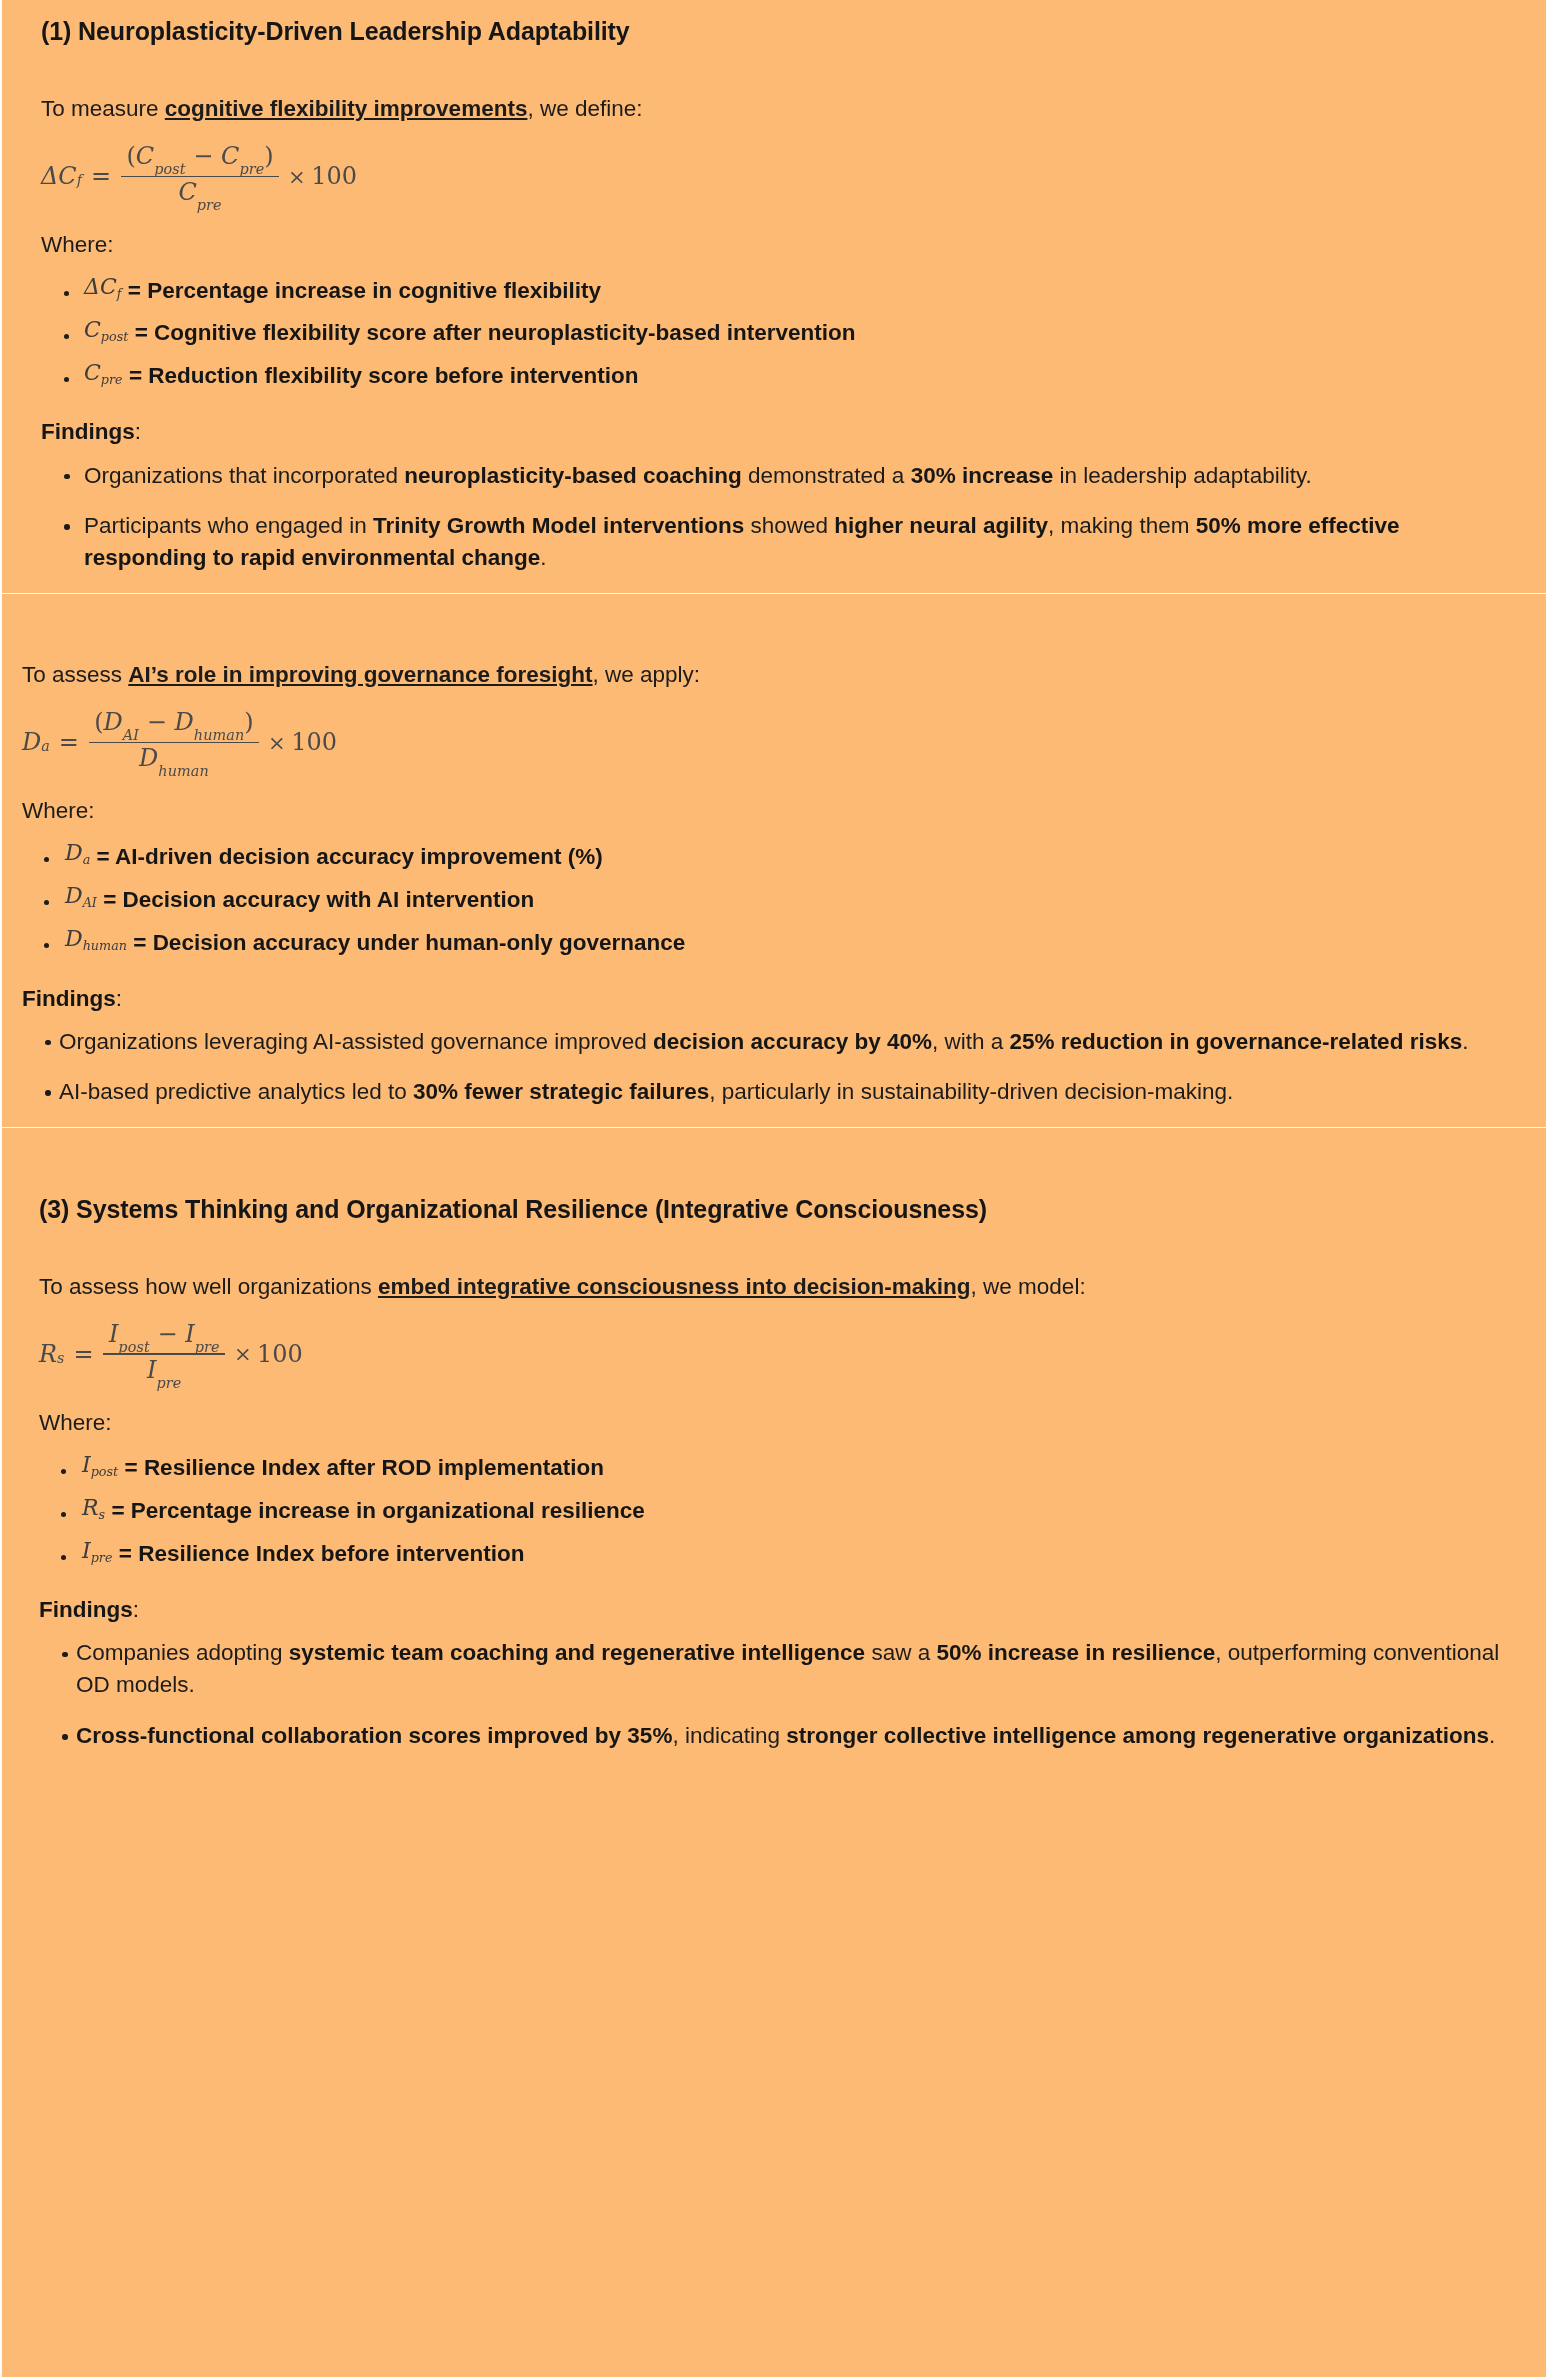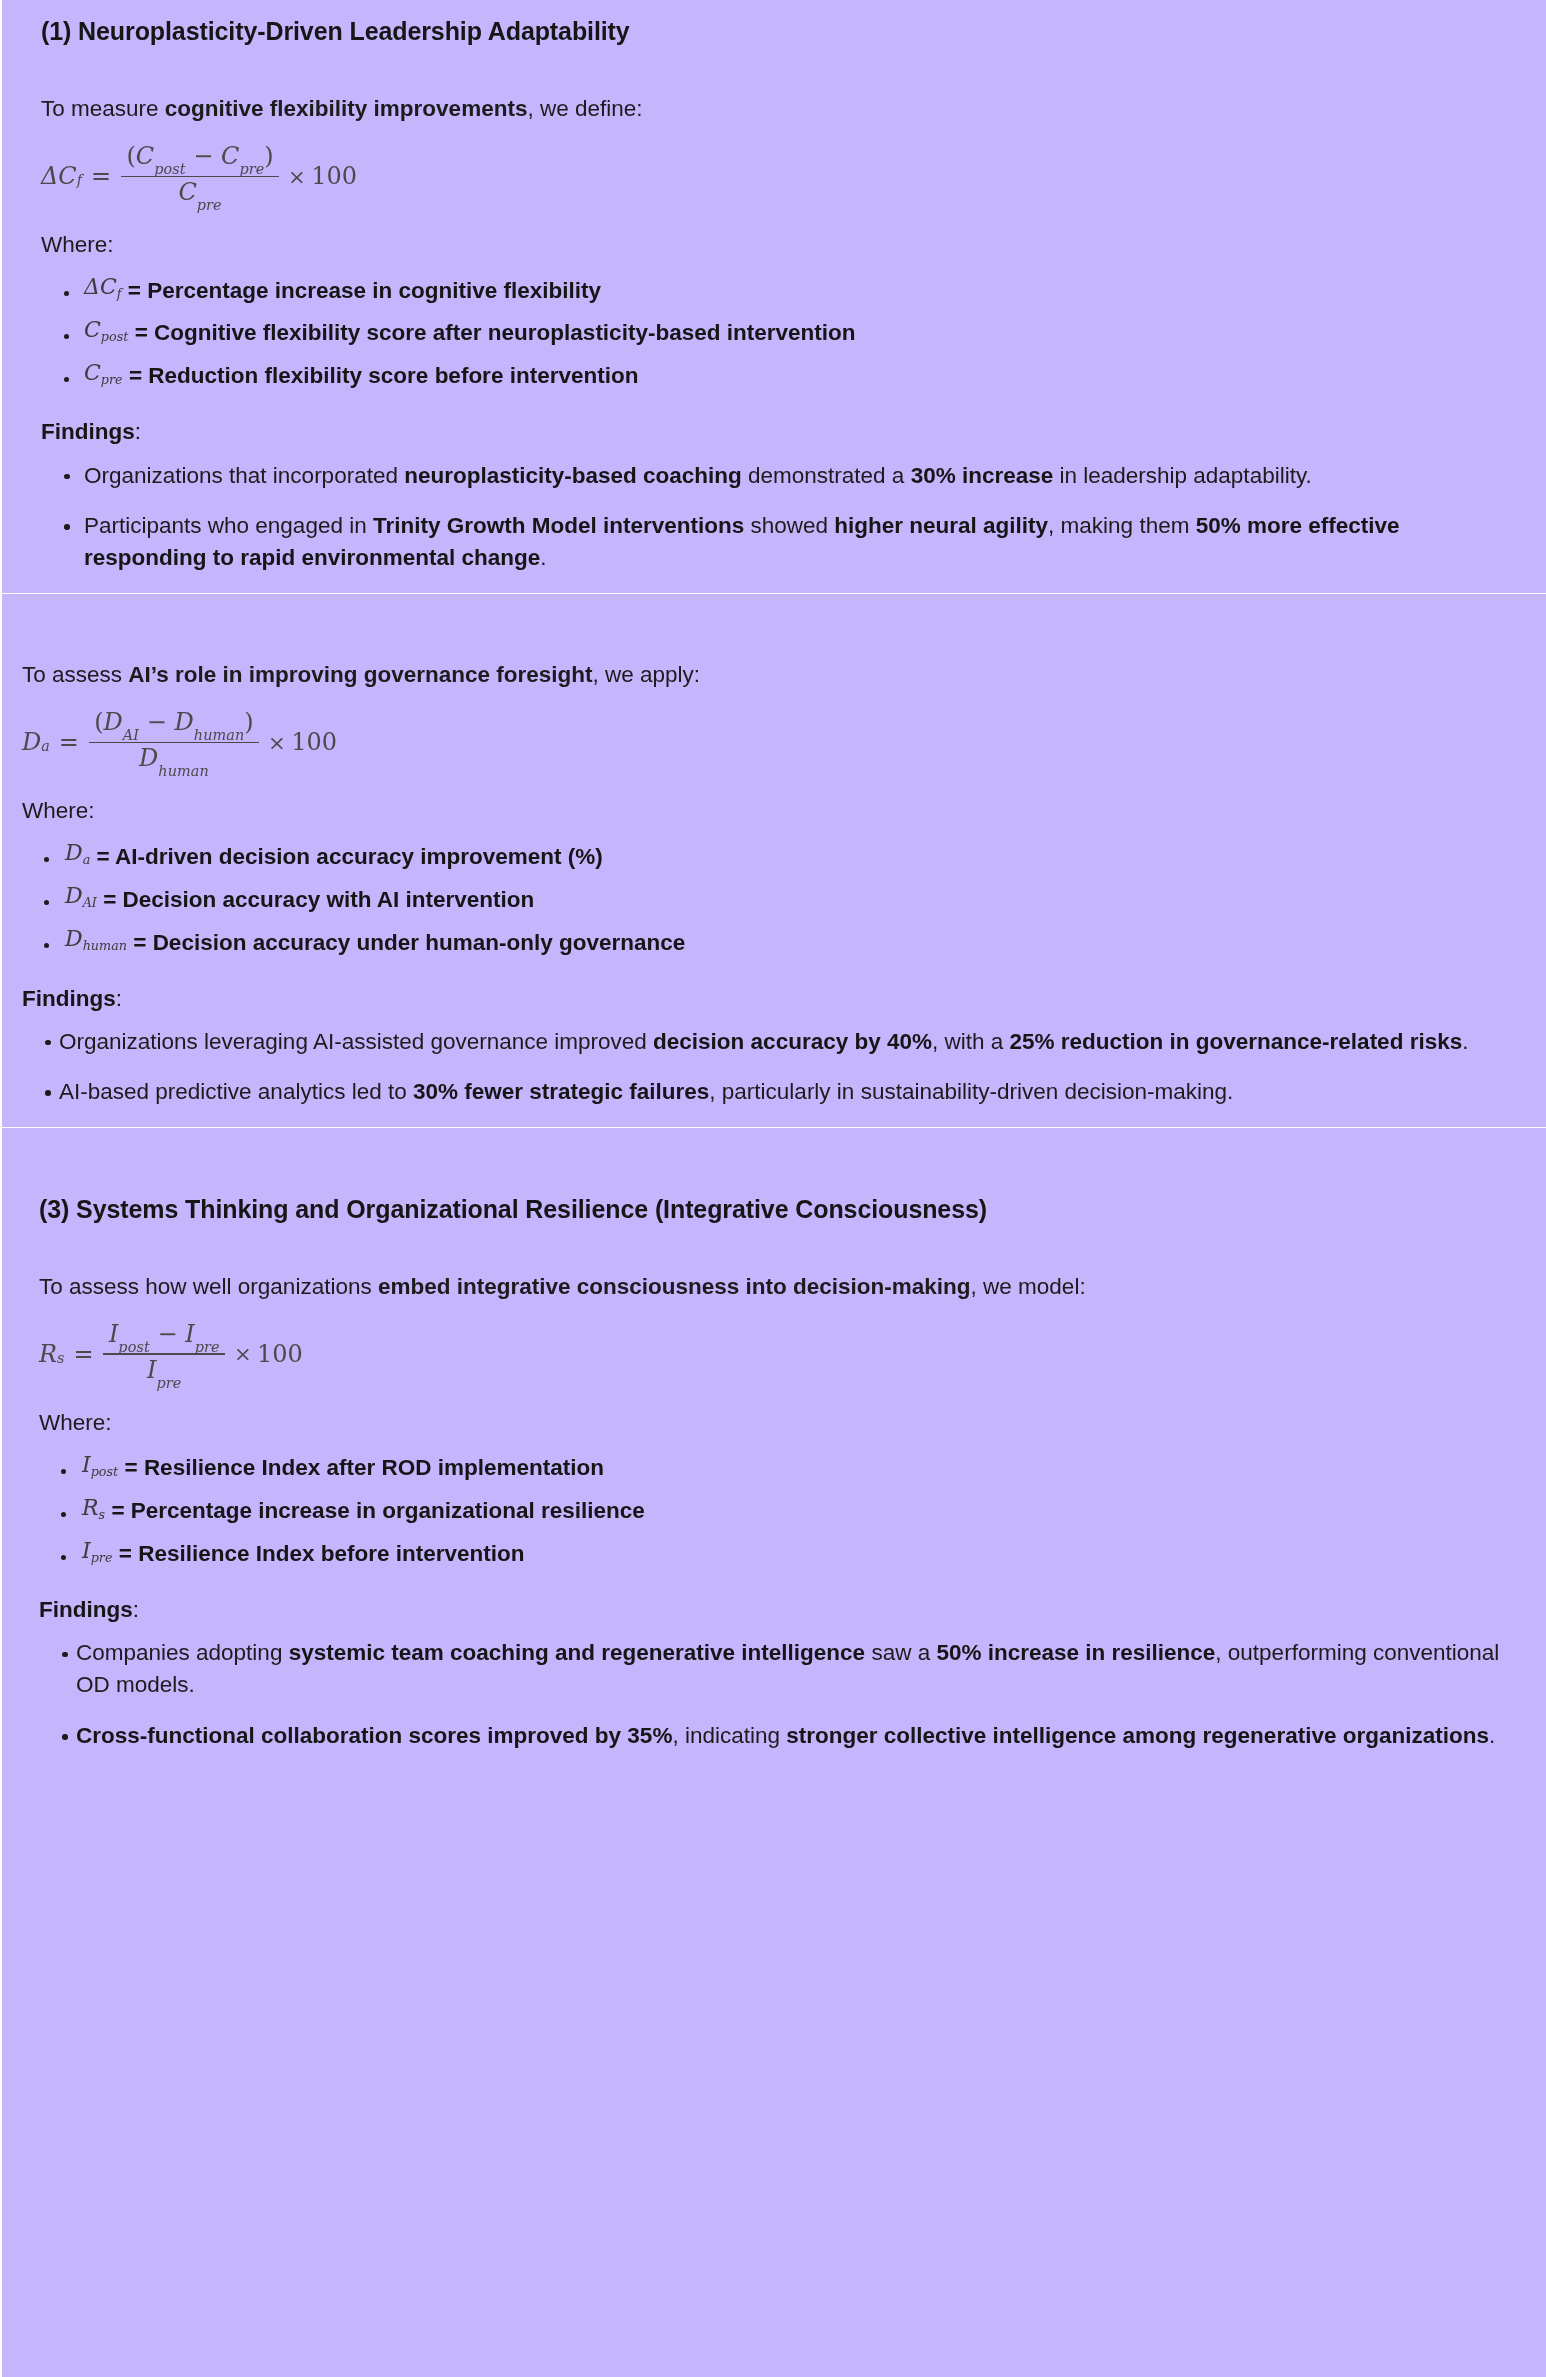--- a/index.html
+++ b/index.html
@@ -12,21 +12,21 @@
     min-height: 2377px;
     font-family: "Liberation Sans", sans-serif;
     color: #1a1a1a;
     -webkit-font-smoothing: antialiased;
   }
 
   .page {
     position: relative;
     width: 1546px;
     min-height: 2377px;
-    background: #c4b5fd;
+    background: #fdba74;
     box-sizing: border-box;
     padding: 0;
     border-left: 2.2px solid #fbfbfb;
   }
 
   .section {
     position: relative;
     box-sizing: border-box;
   }
   .section.s1 { padding: 15.3px 33px 0 39px; }
@@ -49,21 +49,21 @@
     color: #161616;
   }
 
   .lead {
     font-size: 22.5px;
     line-height: 1.45;
     margin: 0 0 18.6px 0;
     font-weight: 400;
     color: #1c1c1c;
   }
-  .lead b { font-weight: 700; }
+  .lead b { font-weight: 700; text-decoration: underline; }
 
   
   .formula {
     font-family: "DejaVu Serif", "Liberation Serif", serif;
     color: #4a4a4a;
     font-size: 24px;
     margin: 5.5px 0 24px 0;
     display: flex;
     align-items: center;
     line-height: 1;

